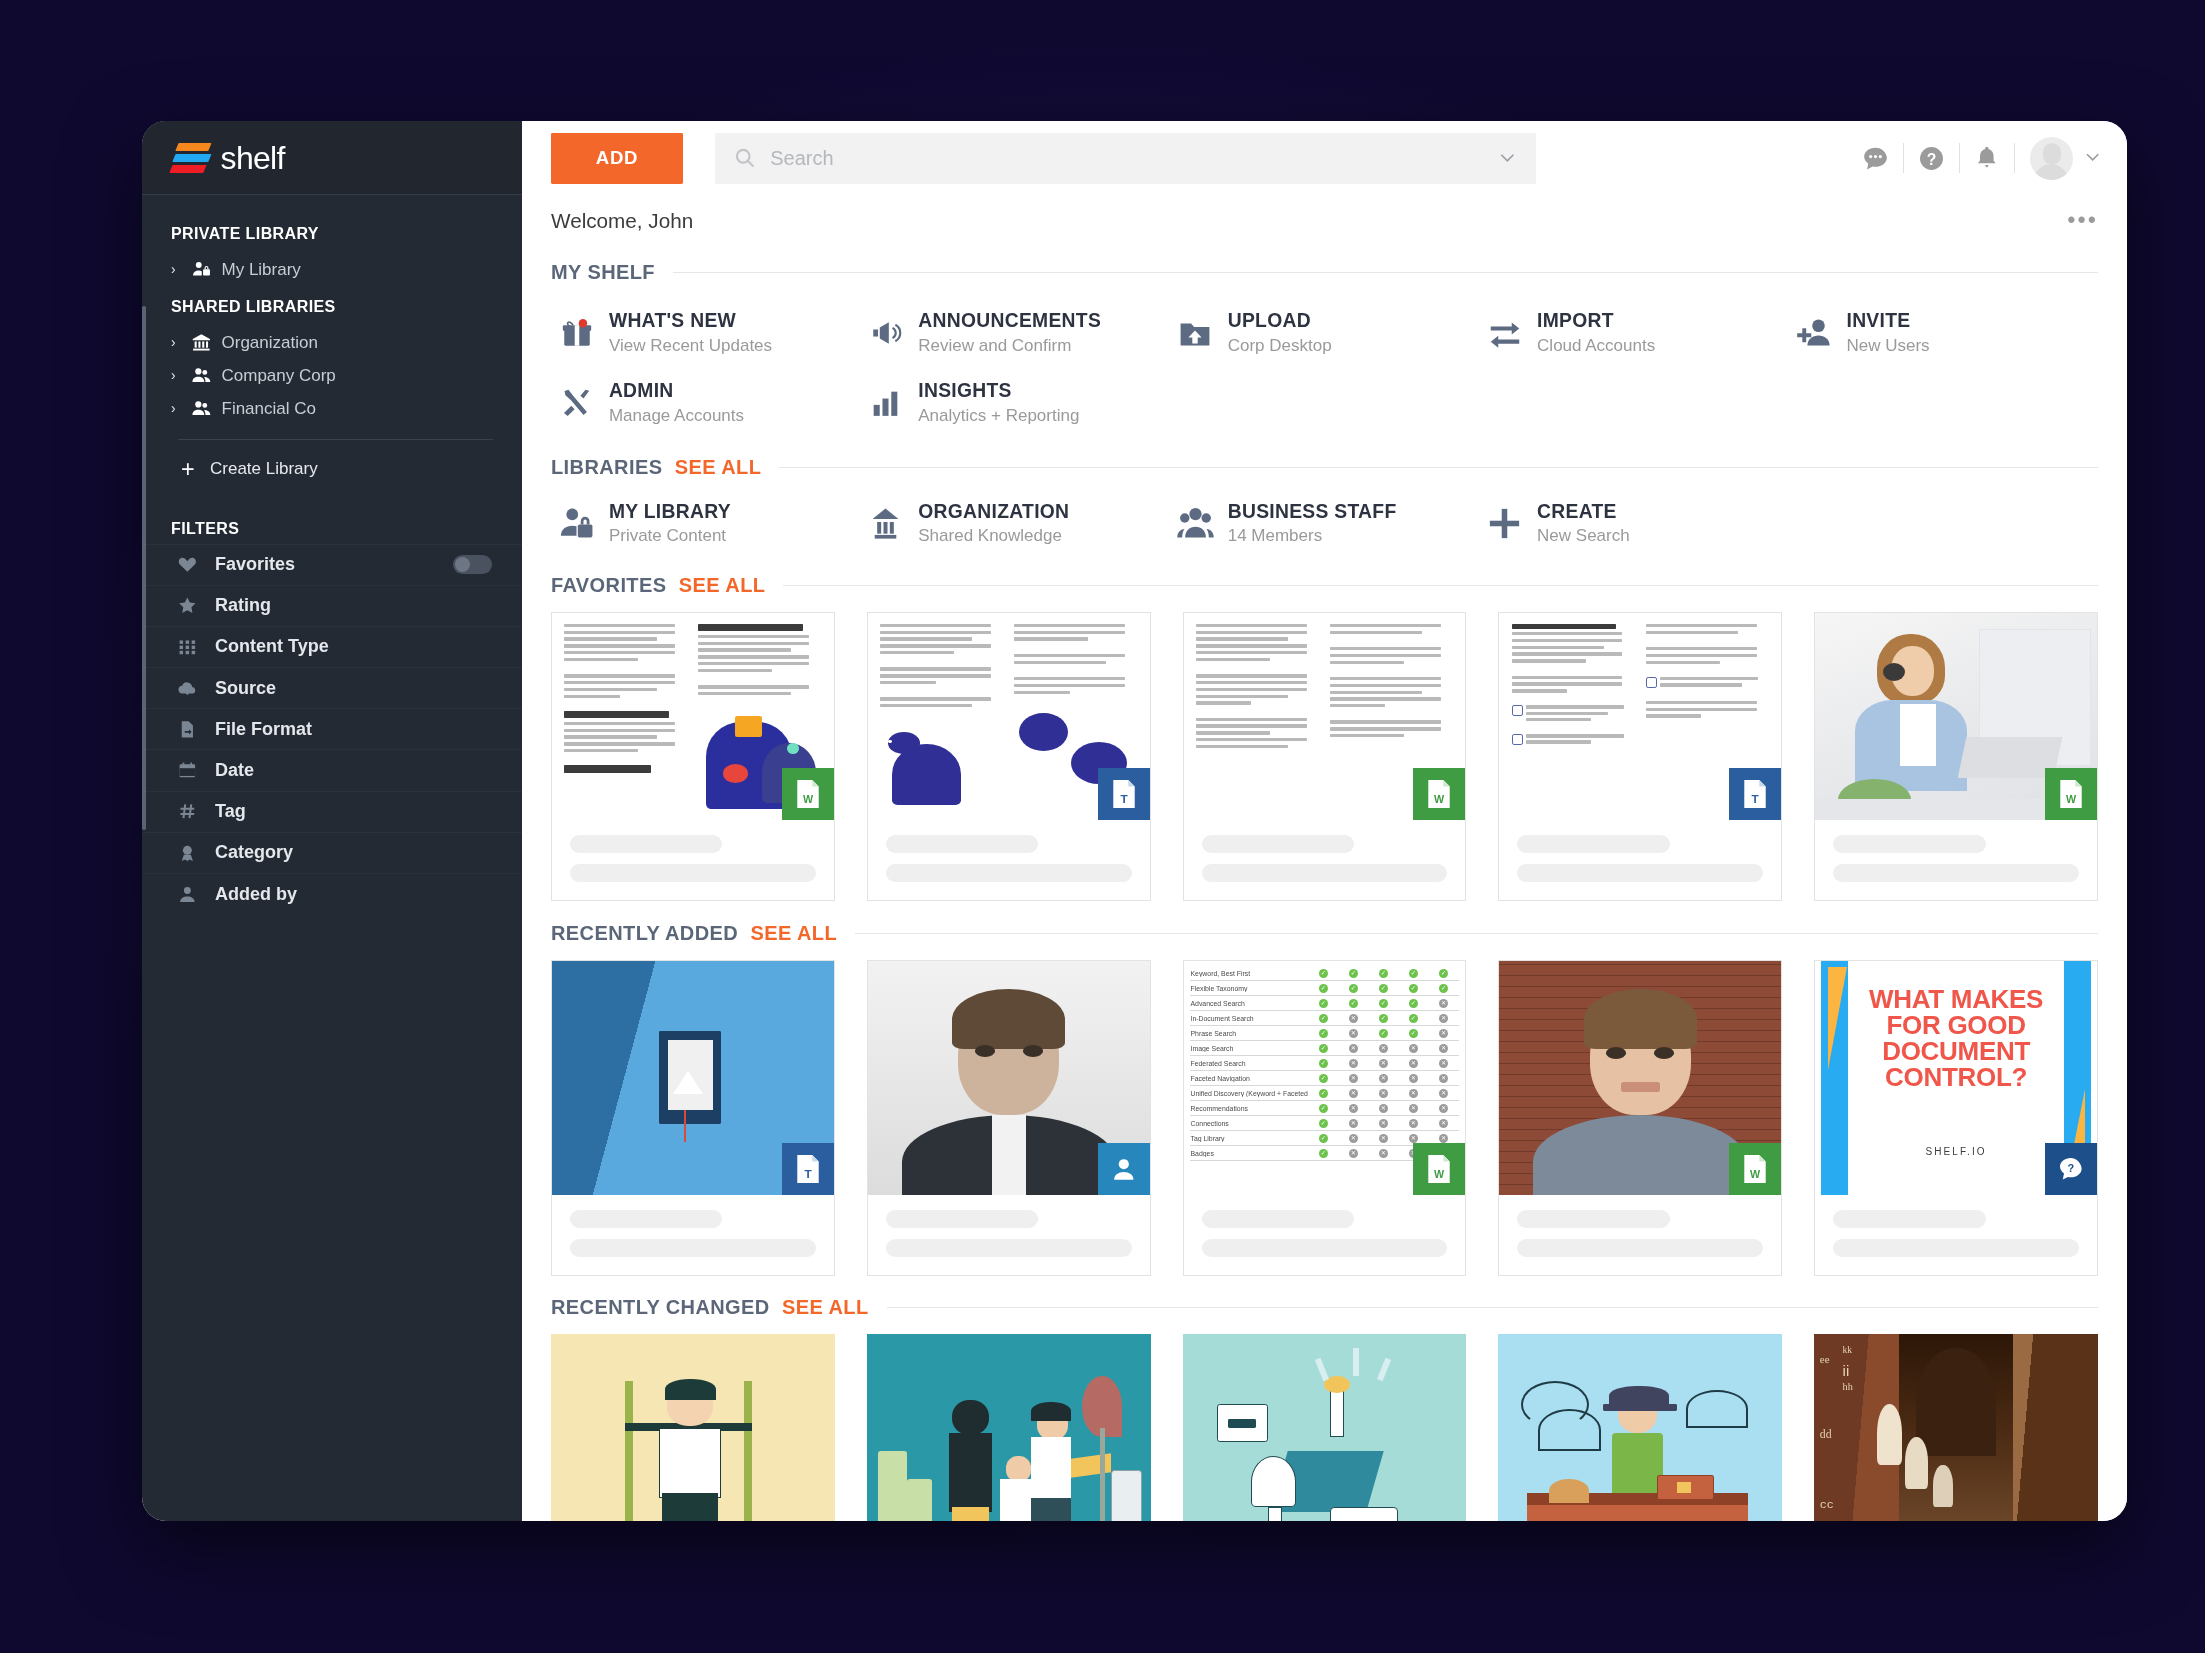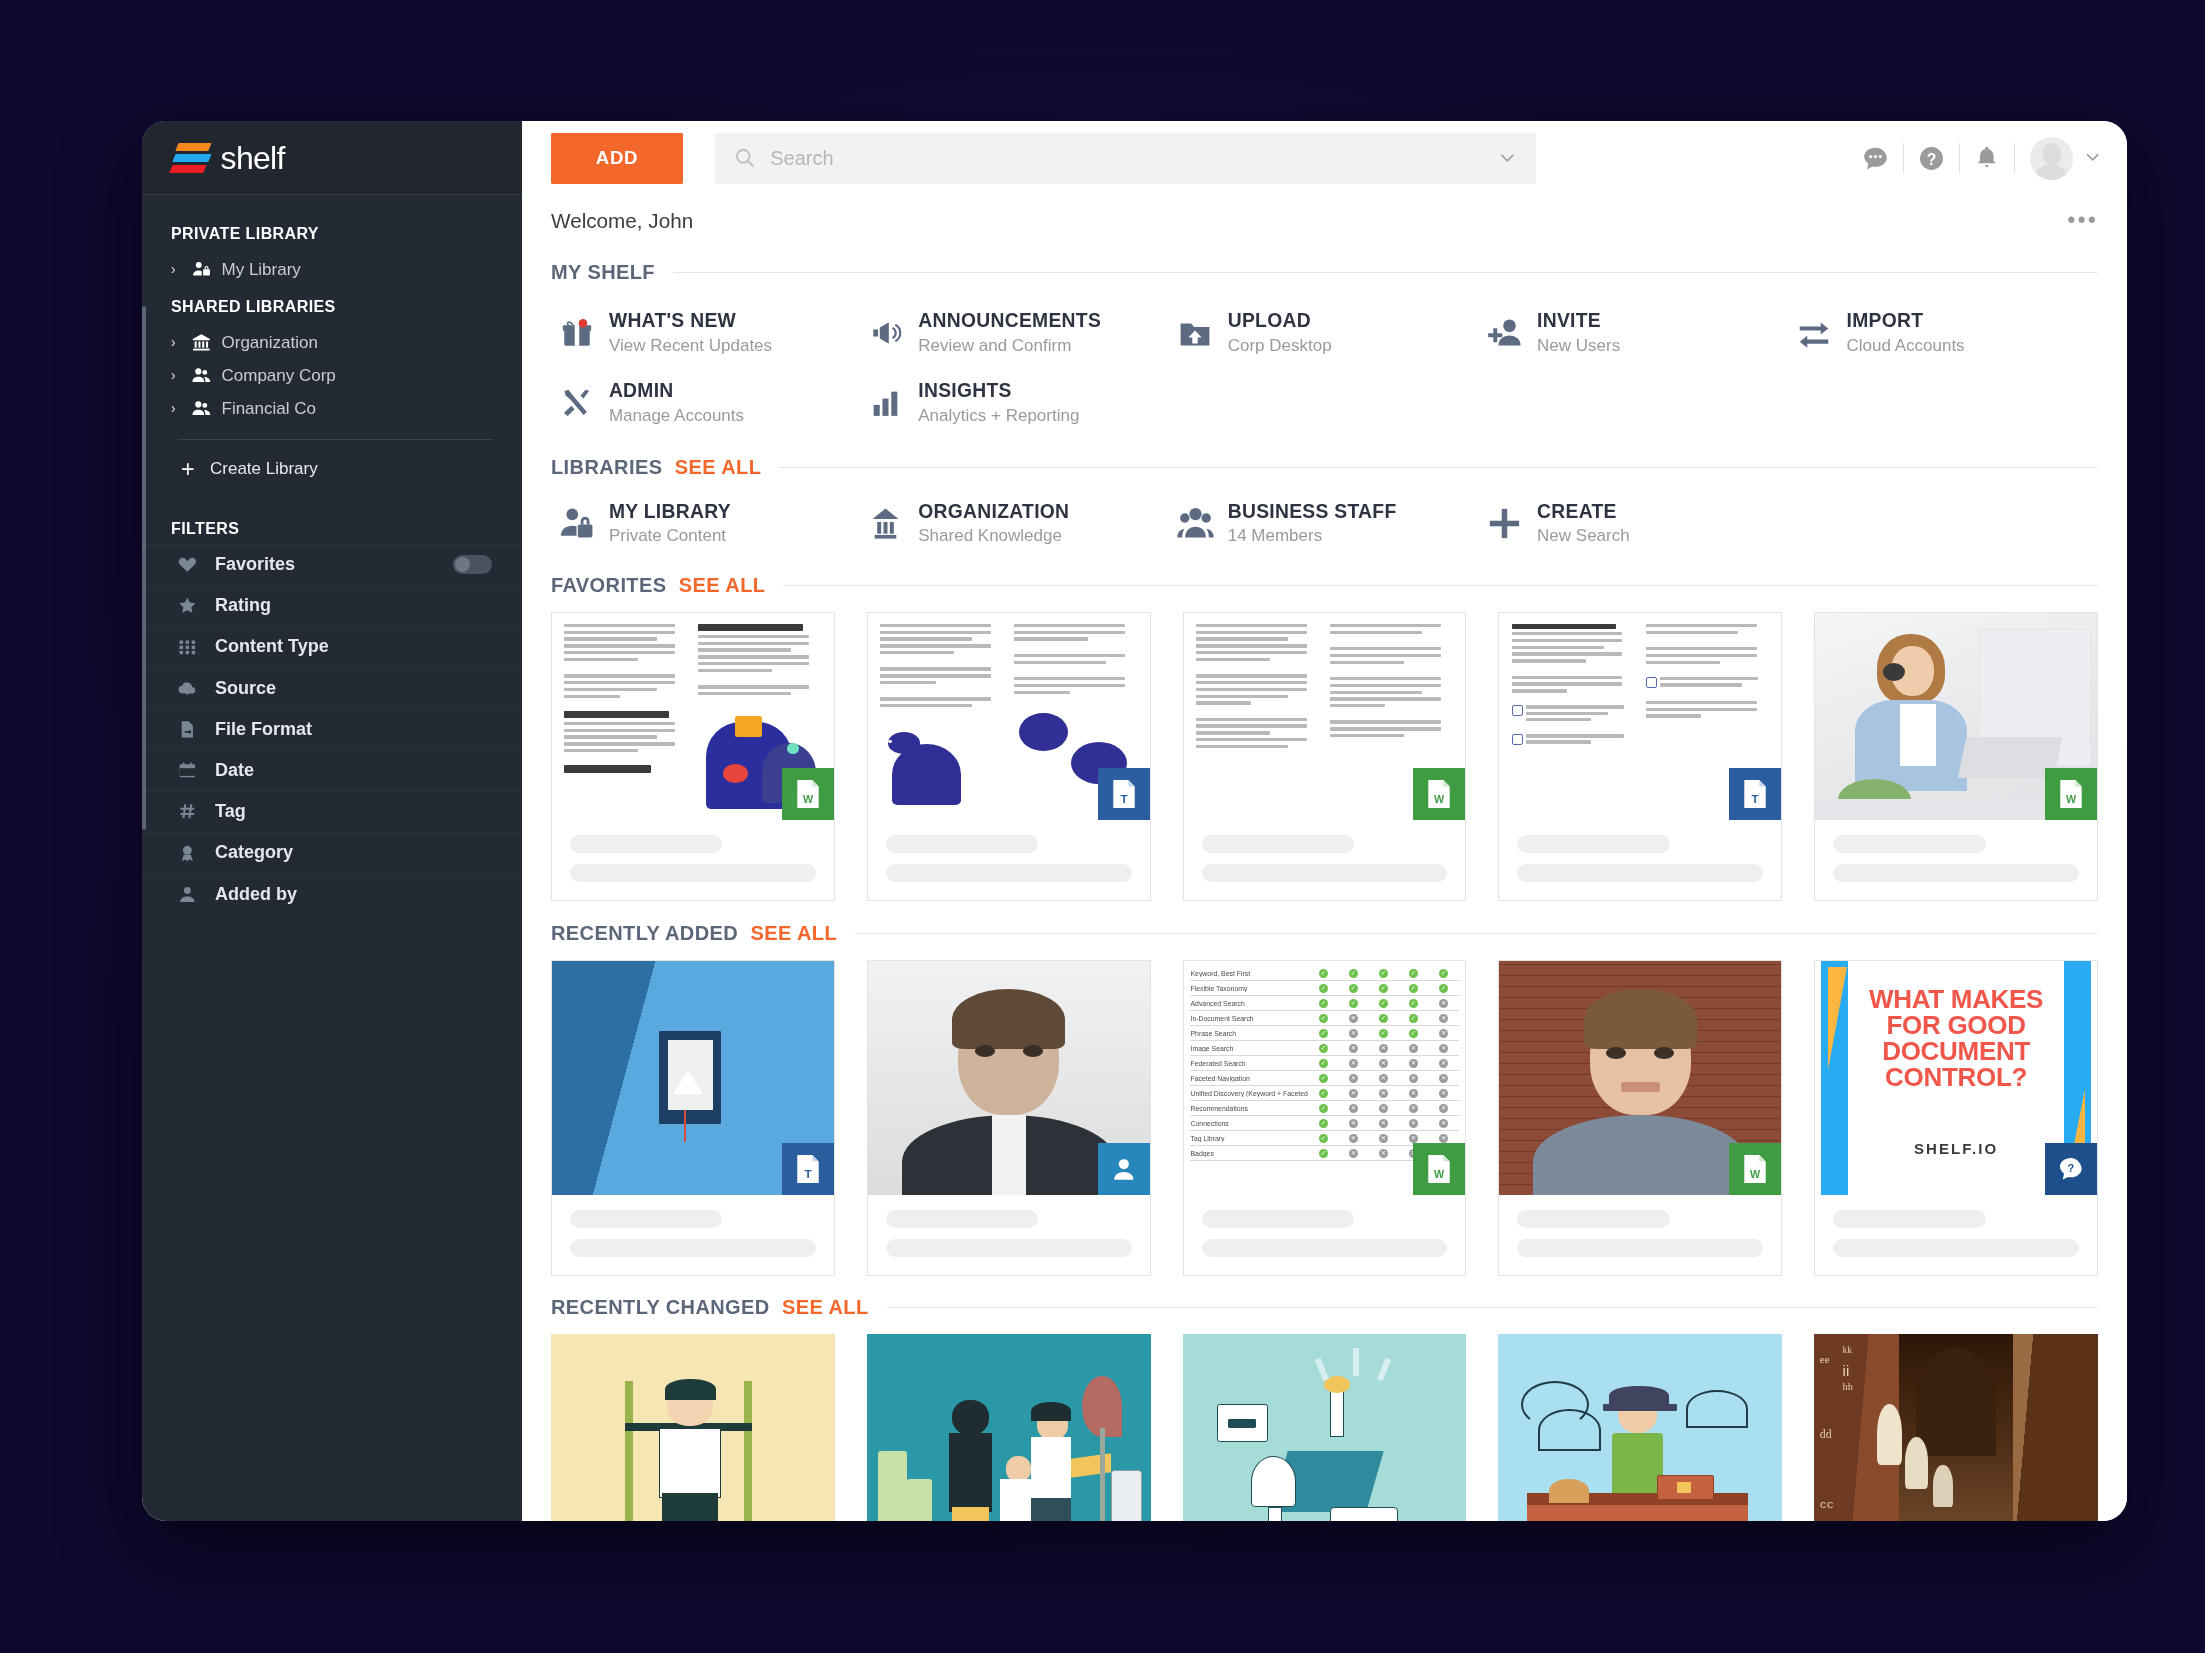--- a/index.html
+++ b/index.html
@@ -278,22 +278,22 @@
              border-radius: 50% 50% 0 0; }
 
   .doccontrol { position: absolute; inset: 0; background: #fff; overflow: hidden; }
   .dc-strip { position: absolute; top: 0; bottom: 0; width: 27.6px; background: #29abf2; }
   .dc-strip.left { left: 5.5px; }
   .dc-strip.right { right: 5.5px; }
   .dc-title { position: absolute; left: 16%; right: 16%; top: 11%;
               text-align: center; color: #f0564a; font-weight: bold;
               font-size: 26px; line-height: 1.0; letter-spacing: -0.3px; }
   .dc-sub { position: absolute; left: 0; right: 0; bottom: 16%;
-            text-align: center; color: #3c3c3c; font-size: 15px;
-            letter-spacing: 2.1px; font-weight: bold; }
+            text-align: center; color: #3c3c3c; font-size: 10px;
+            letter-spacing: 2.1px; font-weight: normal; }
 
   
   .illus { position: absolute; inset: 0; }
   .ill-cream { background: #f6e6b4; }
   .ill-teal  { background: #2b98a8; }
   .ill-mint  { background: #a6dcd8; }
   .ill-sky   { background: #a9dff0; }
   .ill-lib   { background: linear-gradient(95deg,#6e3a23 0 18%, #8a4a2c 18% 34%, #40240f 34% 52%, #9a6a43 52% 72%, #5a3218 72% 100%); }
 </style>
 </head>
@@ -590,41 +590,41 @@
           </span>
           <span class="sc-text">
             <span class="sc-title" style="display:block">UPLOAD</span>
             <span class="sc-sub" style="display:block">Corp Desktop</span>
           </span>
         </div>
 
         <div class="shortcut">
           <span class="sc-ico">
             <svg width="36" height="36" viewBox="0 0 24 24" fill="currentColor">
+              <path d="M2.5 7.6h14v-2.6l5 4-5 4v-2.6h-14z"></path>
+              <path d="M21.5 16.4h-14v-2.6l-5 4 5 4v-2.6h14z"></path>
+            </svg>
+          </span>
+          <span class="sc-text">
+            <span class="sc-title" style="display:block">IMPORT</span>
+            <span class="sc-sub" style="display:block">Cloud Accounts</span>
+          </span>
+        </div>
+
+        <div class="shortcut">
+          <span class="sc-ico">
+            <svg width="36" height="36" viewBox="0 0 24 24" fill="currentColor">
               <circle cx="15" cy="7.2" r="4.2"></circle>
               <path d="M7.6 20.4c0-4.4 3.4-6.8 7.4-6.8s7.4 2.4 7.4 6.8z"></path>
               <path d="M4.2 8.8h2.6v3.4h3.4v2.6H6.8v3.4H4.2v-3.4H.8v-2.6h3.4z"></path>
             </svg>
           </span>
           <span class="sc-text">
             <span class="sc-title" style="display:block">INVITE</span>
             <span class="sc-sub" style="display:block">New Users</span>
-          </span>
-        </div>
-
-        <div class="shortcut">
-          <span class="sc-ico">
-            <svg width="36" height="36" viewBox="0 0 24 24" fill="currentColor">
-              <path d="M2.5 7.6h14v-2.6l5 4-5 4v-2.6h-14z"></path>
-              <path d="M21.5 16.4h-14v-2.6l-5 4 5 4v-2.6h14z"></path>
-            </svg>
-          </span>
-          <span class="sc-text">
-            <span class="sc-title" style="display:block">IMPORT</span>
-            <span class="sc-sub" style="display:block">Cloud Accounts</span>
           </span>
         </div>
 
         <div class="shortcut">
           <span class="sc-ico">
             <svg width="34" height="34" viewBox="0 0 24 24" fill="currentColor">
               <path d="M3.2 3.6 6 2.6l3.4 4.5 9.6 11.2-2.4 2.2L7.6 9.8 3.8 6.6z"></path>
               <path d="M20.6 3.4 18 2.6l-3.6 4.2 2.2 2z"></path>
               <path d="M5.4 21.2 2.8 19l5.2-5 2.3 2.4z"></path>
             </svg>

